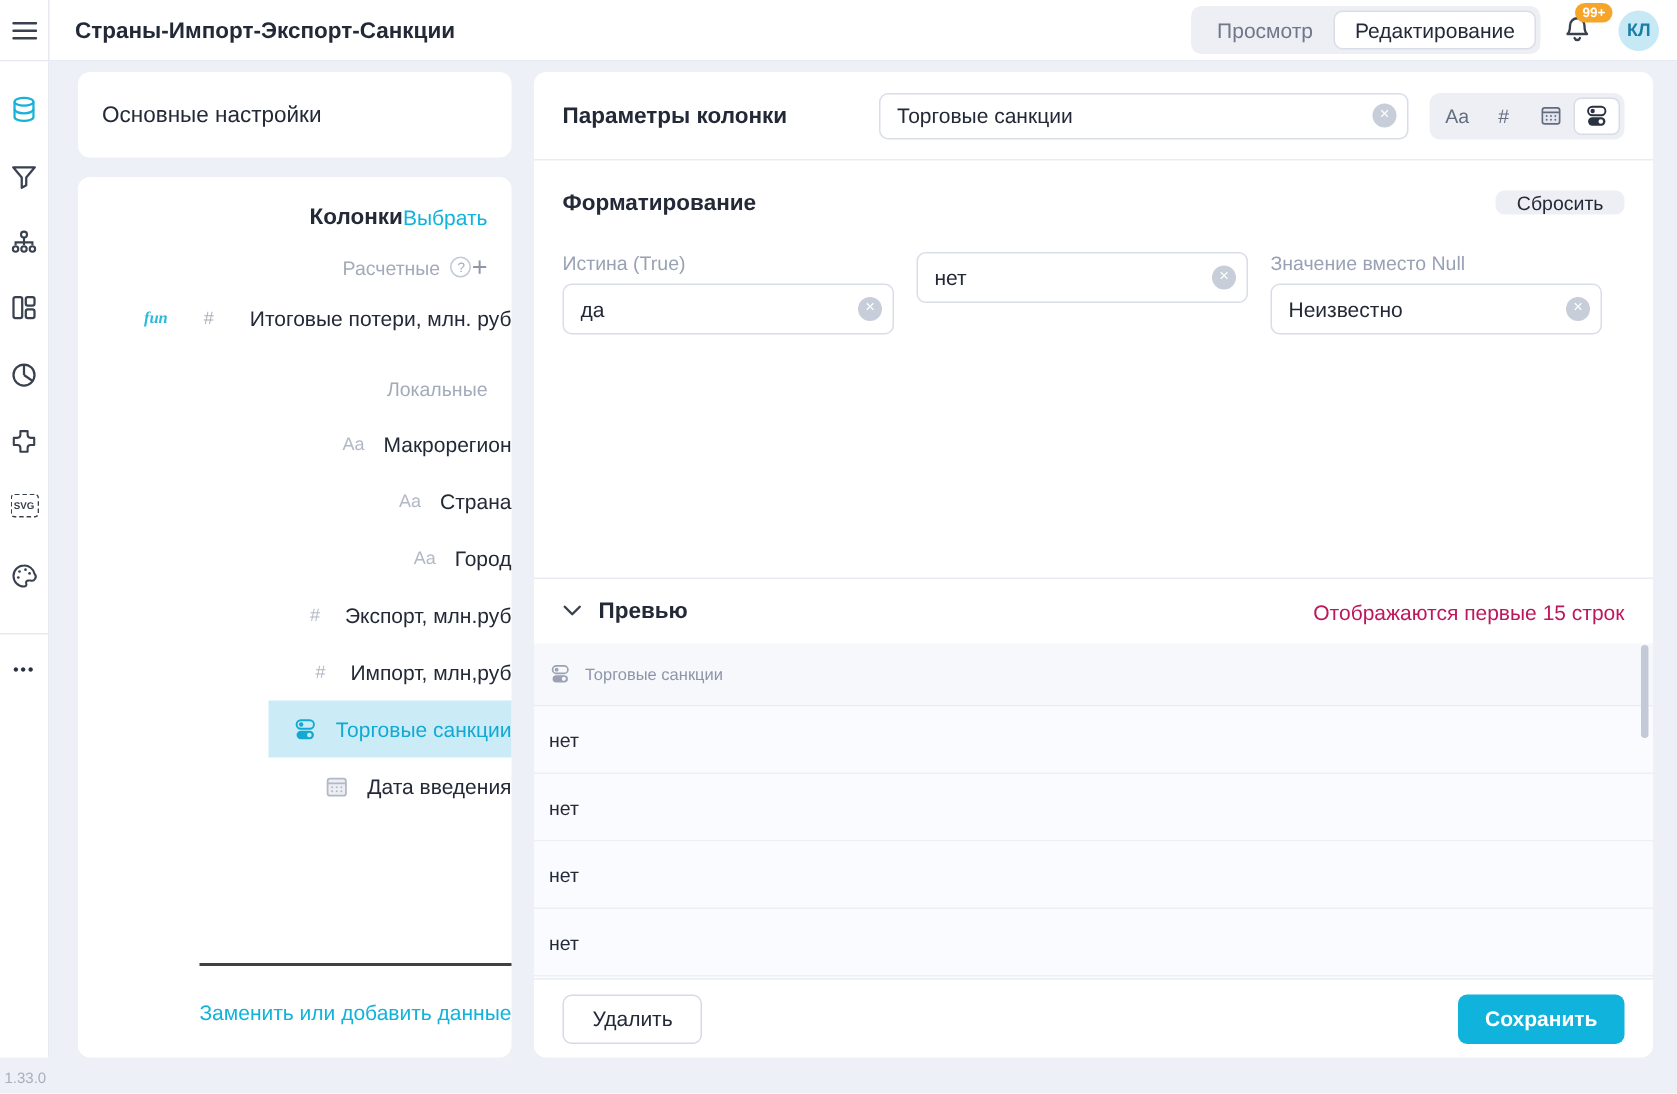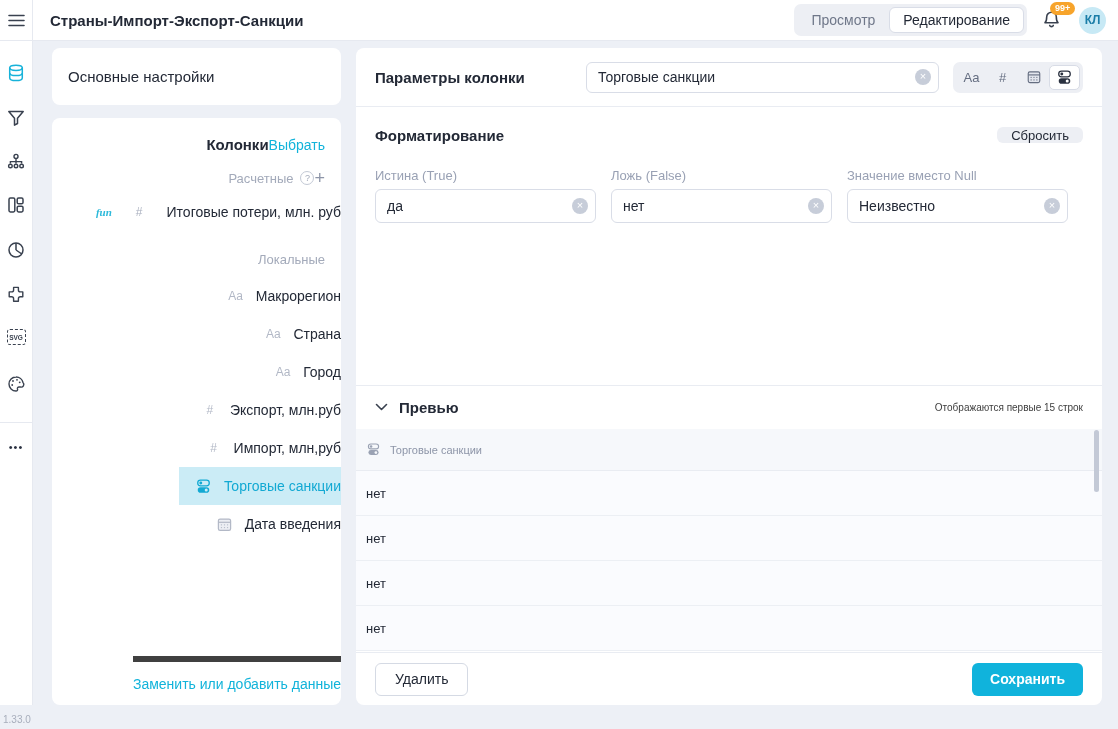--- a/index.html
+++ b/index.html
@@ -95,21 +95,21 @@
   .col-item .type-icon { width:18px; display:flex; justify-content:center; color:#b2b8c6; font-size:12px; }
   .col-item.selected { background:#cbecf6; color:#12a9d3; }
   .col-item.selected .type-icon { color:#12a9d3; }
   .fun-glyph { font-size:11px; font-style:italic; color:#2cb9da; font-family:"Liberation Serif", serif; font-weight:700; }
   .hash-glyph { font-size:12px; color:#aab0bf; }
   .aa-glyph { font-size:12px; color:#aab0bf; }
   .calc-item { margin-top:8px; height:34px; display:flex; align-items:center; padding-left:16px; gap:24px; font-size:14px; cursor:pointer; }
   .side-divider { border-top:1px solid #e9ecf2; margin:10px 16px; }
   .group-label { padding:2px 16px 10px 16px; color:#a3aaba; font-size:13px; }
   .columns-footer {
-    margin-top:auto; border-top:6px solid #404040; height:49px; flex:none;
+    margin-top:auto; border-top:2px solid #404040; height:63px; flex:none;
     display:flex; align-items:center; justify-content:center;
   }
   .columns-footer .link { font-weight:500; }
 
   
   .card-main { left:356px; top:48px; width:746px; height:657px; display:flex; flex-direction:column; }
   .main-header {
     height:59px; flex:none; border-bottom:1px solid #e9ecf2;
     display:flex; align-items:center; padding:0 19px;
   }
@@ -144,21 +144,21 @@
   }
   .fields-grid { display:grid; grid-template-columns:repeat(3, 221px); column-gap:15px; margin-top:24px; }
   .field-label { font-size:13px; color:#99a1b4; margin-bottom:6px; }
   .field-input-wrap { position:relative; }
   .field-input-wrap .text-input { height:34px; }
 
   .preview { flex:1; border-top:1px solid #e9ecf2; display:flex; flex-direction:column; position:relative; }
   .preview-head { height:43px; flex:none; display:flex; align-items:center; padding:0 19px; gap:11px; }
   .chevron { color:#39414f; cursor:pointer; display:flex; }
   .preview-title { font-size:15px; font-weight:700; }
-  .preview-note { margin-left:auto; font-size:10px; color:#404040; }
+  .preview-note { margin-left:auto; font-size:14px; color:#be185d; }
   .ptable { flex:1; position:relative; }
   .ptable-header {
     height:42px; background:#f6f8fb; border-bottom:1px solid #e9ecf2;
     display:flex; align-items:center; padding:0 10px; gap:9px;
     color:#9aa2b3;
   }
   .ptable-header .col-label { font-size:11px; color:#8d95a8; }
   .ptable-row {
     height:45px; background:#fafbfe; border-bottom:1px solid #eceff4;
     display:flex; align-items:center; padding:0 10px; font-size:13px; color:#232936;
@@ -413,21 +413,20 @@
     </div>
     <div class="fields-grid">
       <div>
         <div class="field-label">Истина (True)</div>
         <div class="field-input-wrap">
           <input class="text-input" value="да" style="">
           <span class="clear-btn">×</span>
         </div>
       </div>
       <div>
-        <div class="field-label">Ложь (False)</div>
         <div class="field-input-wrap">
           <input class="text-input" value="нет" style="">
           <span class="clear-btn">×</span>
         </div>
       </div>
       <div>
         <div class="field-label">Значение вместо Null</div>
         <div class="field-input-wrap">
           <input class="text-input" value="Неизвестно" style="">
           <span class="clear-btn">×</span>

